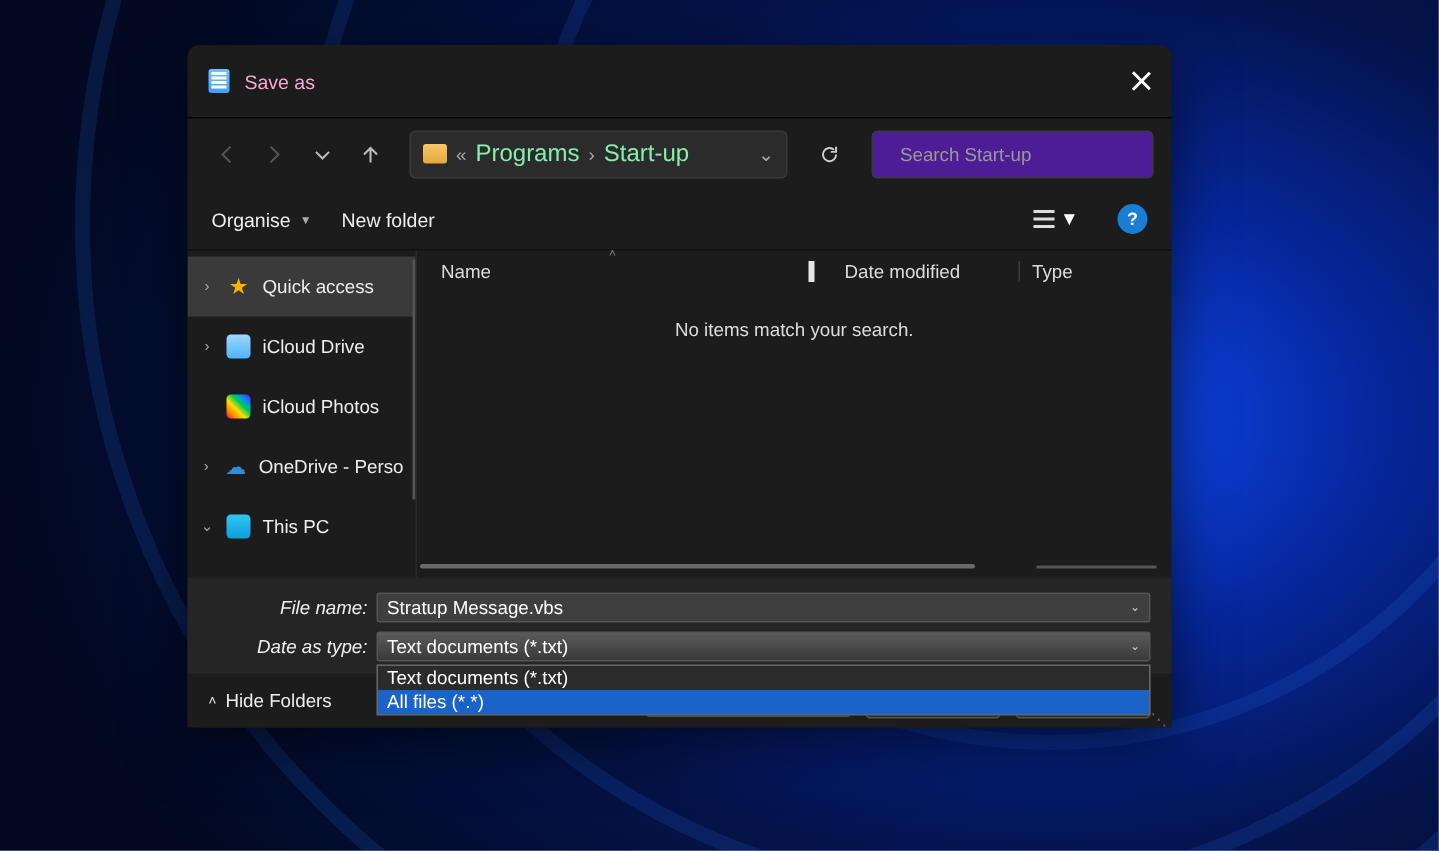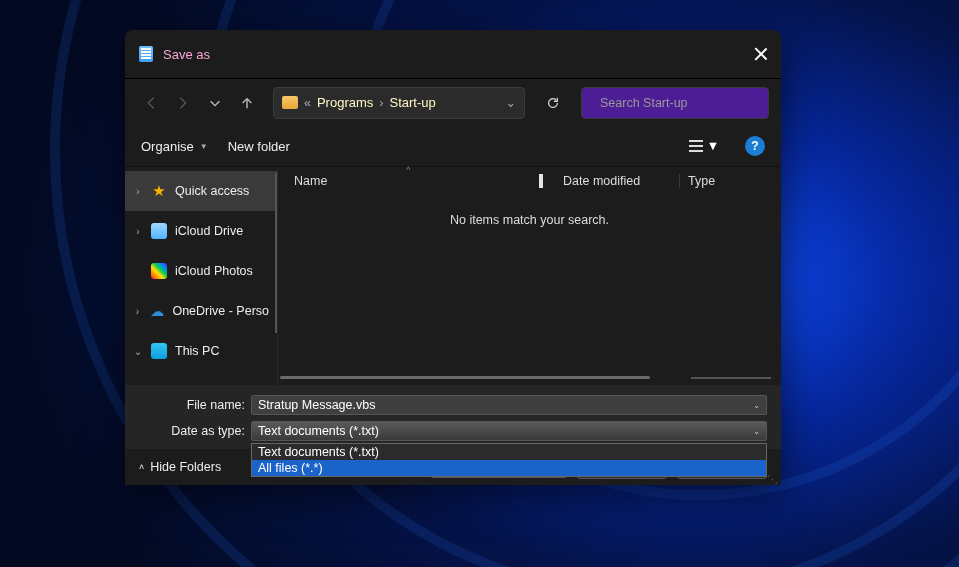--- a/index.html
+++ b/index.html
@@ -29,21 +29,21 @@
   .titlebar .close::before,.titlebar .close::after { content:''; position:absolute; left:7px; top:-1px; width:1.5px; height:16px; background:#fff; }
   .titlebar .close::before { transform:rotate(45deg); }
   .titlebar .close::after { transform:rotate(-45deg); }
 
   .navrow { height:48px; display:flex; align-items:center; padding:0 12px; gap:4px; border-top:1px solid #000; }
   .navbtn { width:28px; height:28px; display:flex; align-items:center; justify-content:center; cursor:pointer; color:#ccc; }
   .navbtn svg { width:14px; height:14px; stroke:#bbb; fill:none; stroke-width:1.6; }
   .navbtn.dim svg { stroke:#555; }
   .addrbar { flex:1; background:#2b2b2b; border:1px solid #3a3a3a; height:32px; border-radius:4px; display:flex; align-items:center; padding:0 8px; gap:6px; margin:0 8px; }
   .addrbar .folder { width:16px; height:13px; background:linear-gradient(#f7c768,#e6a83a); border-radius:2px; }
-  .addrbar .crumb { color:#fef9c3; font-size:13px; cursor:pointer; }
+  .addrbar .crumb { color:#86efac; font-size:16px; cursor:pointer; }
   .addrbar .chev { color:#aaa; }
   .addrbar .spacer { flex:1; }
   .refresh { width:32px; height:32px; display:flex; align-items:center; justify-content:center; cursor:pointer; }
   .searchbox { width:188px; height:32px; background:#4c1d95; border:1px solid #3a3a3a; border-radius:4px; display:flex; align-items:center; padding:0 10px; gap:8px; margin-left:8px; }
   .searchbox svg { width:13px; height:13px; stroke:#888; fill:none; stroke-width:1.5; }
   .searchbox input { flex:1; background:transparent; border:none; color:#fff; font-size:12.5px; outline:none; }
   .searchbox input::placeholder { color:#999; }
 
   .cmdrow { height:40px; display:flex; align-items:center; padding:0 16px; gap:20px; }
   .cmdbtn { color:#eee; font-size:13px; cursor:pointer; display:flex; align-items:center; gap:4px; }
@@ -74,21 +74,21 @@
   .colhdr .c-date { width:140px; border-left:4px solid #e5e5e5; padding-left:20px; }
   .colhdr .c-type { border-left:1px solid #3a3a3a; padding-left:8px; }
   .colhdr .sortarr { font-size:8px; color:#888; position:absolute; left:128px; top:-3px; }
   .filelist { flex:1; position:relative; color:#ddd; }
   .empty { text-align:center; padding-top:18px; font-size:12.5px; }
   .hscroll { position:absolute; left:0; bottom:6px; height:3px; width:370px; background:#6a6a6a; border-radius:2px; margin-left:2px; }
   .hscroll2 { position:absolute; right:10px; bottom:6px; height:2px; width:80px; background:#555; }
 
   .bottom { background:#252525; padding:10px 14px 8px 14px; display:flex; flex-direction:column; gap:6px; position:relative; }
   .frow { display:flex; align-items:center; gap:6px; }
-  .frow .lbl { width:106px; text-align:right; font-size:12.5px; color:#eee; }
+  .frow .lbl { width:106px; text-align:right; font-size:12.5px; color:#eee;font-style:italic; }
   .frow .combo, .frow .txt { flex:1; height:20px; background:#3f3f3f; border:1px solid #555; border-radius:2px; display:flex; align-items:center; padding:0 6px; font-size:12.5px; color:#fff; position:relative; }
   .frow .combo { background:linear-gradient(#5a5a5a,#3a3a3a); }
   .frow .dd-arr { position:absolute; right:6px; top:50%; transform:translateY(-50%); font-size:8px; color:#ccc; }
   .dropdown { position:absolute; left:126px; right:14px; top:58px; background:#2b2b2b; border:1px solid #666; z-index:5; font-size:12.5px; }
   .dropdown .opt { padding:1px 6px; color:#fff; cursor:pointer; }
   .dropdown .opt.hl { background:#1a63c9; }
 
   .footrow { height:36px; display:flex; align-items:center; padding:0 14px; gap:10px; background:#1c1c1c; font-size:12.5px; color:#eee; }
   .footrow .hide { display:flex; align-items:center; gap:6px; cursor:pointer; }
   .footrow .hide .ar { font-size:9px; }

